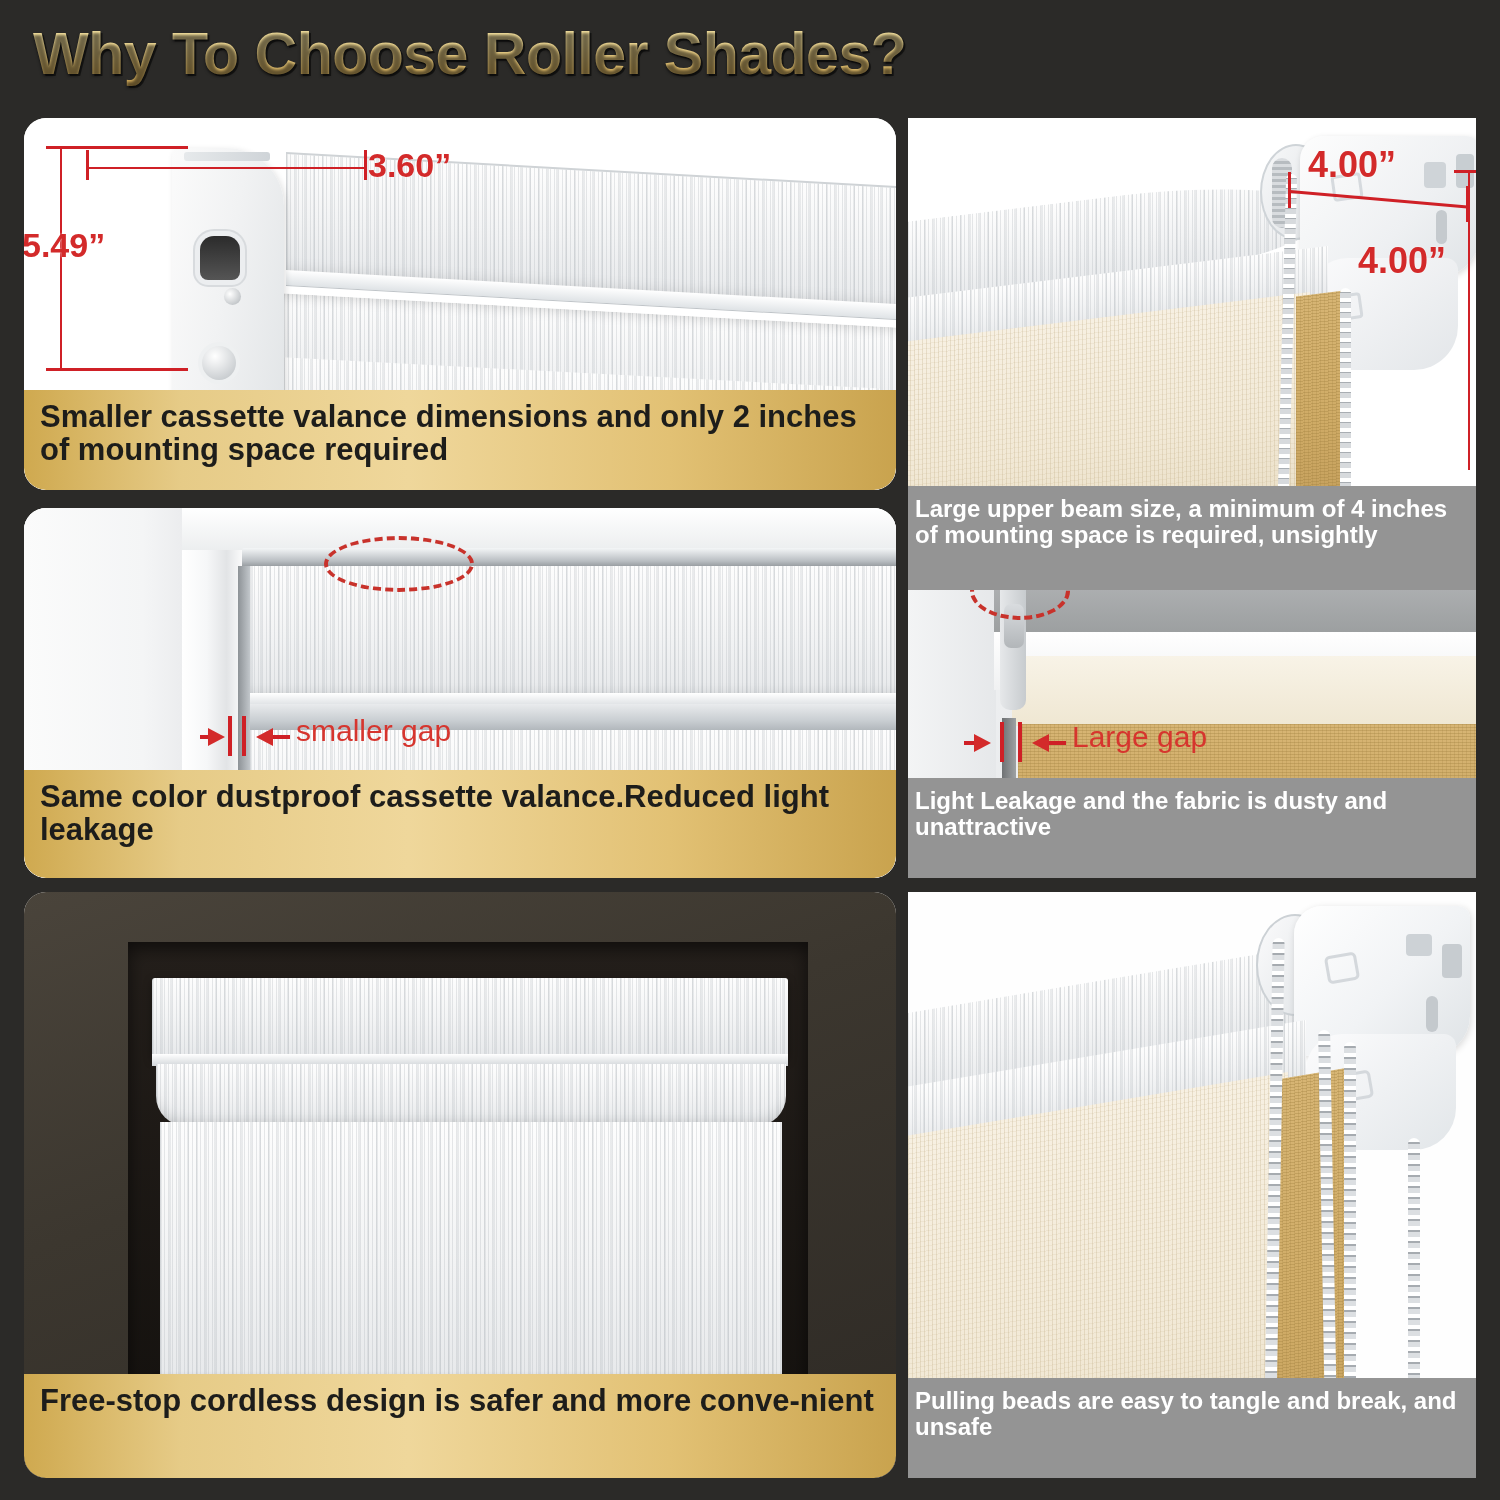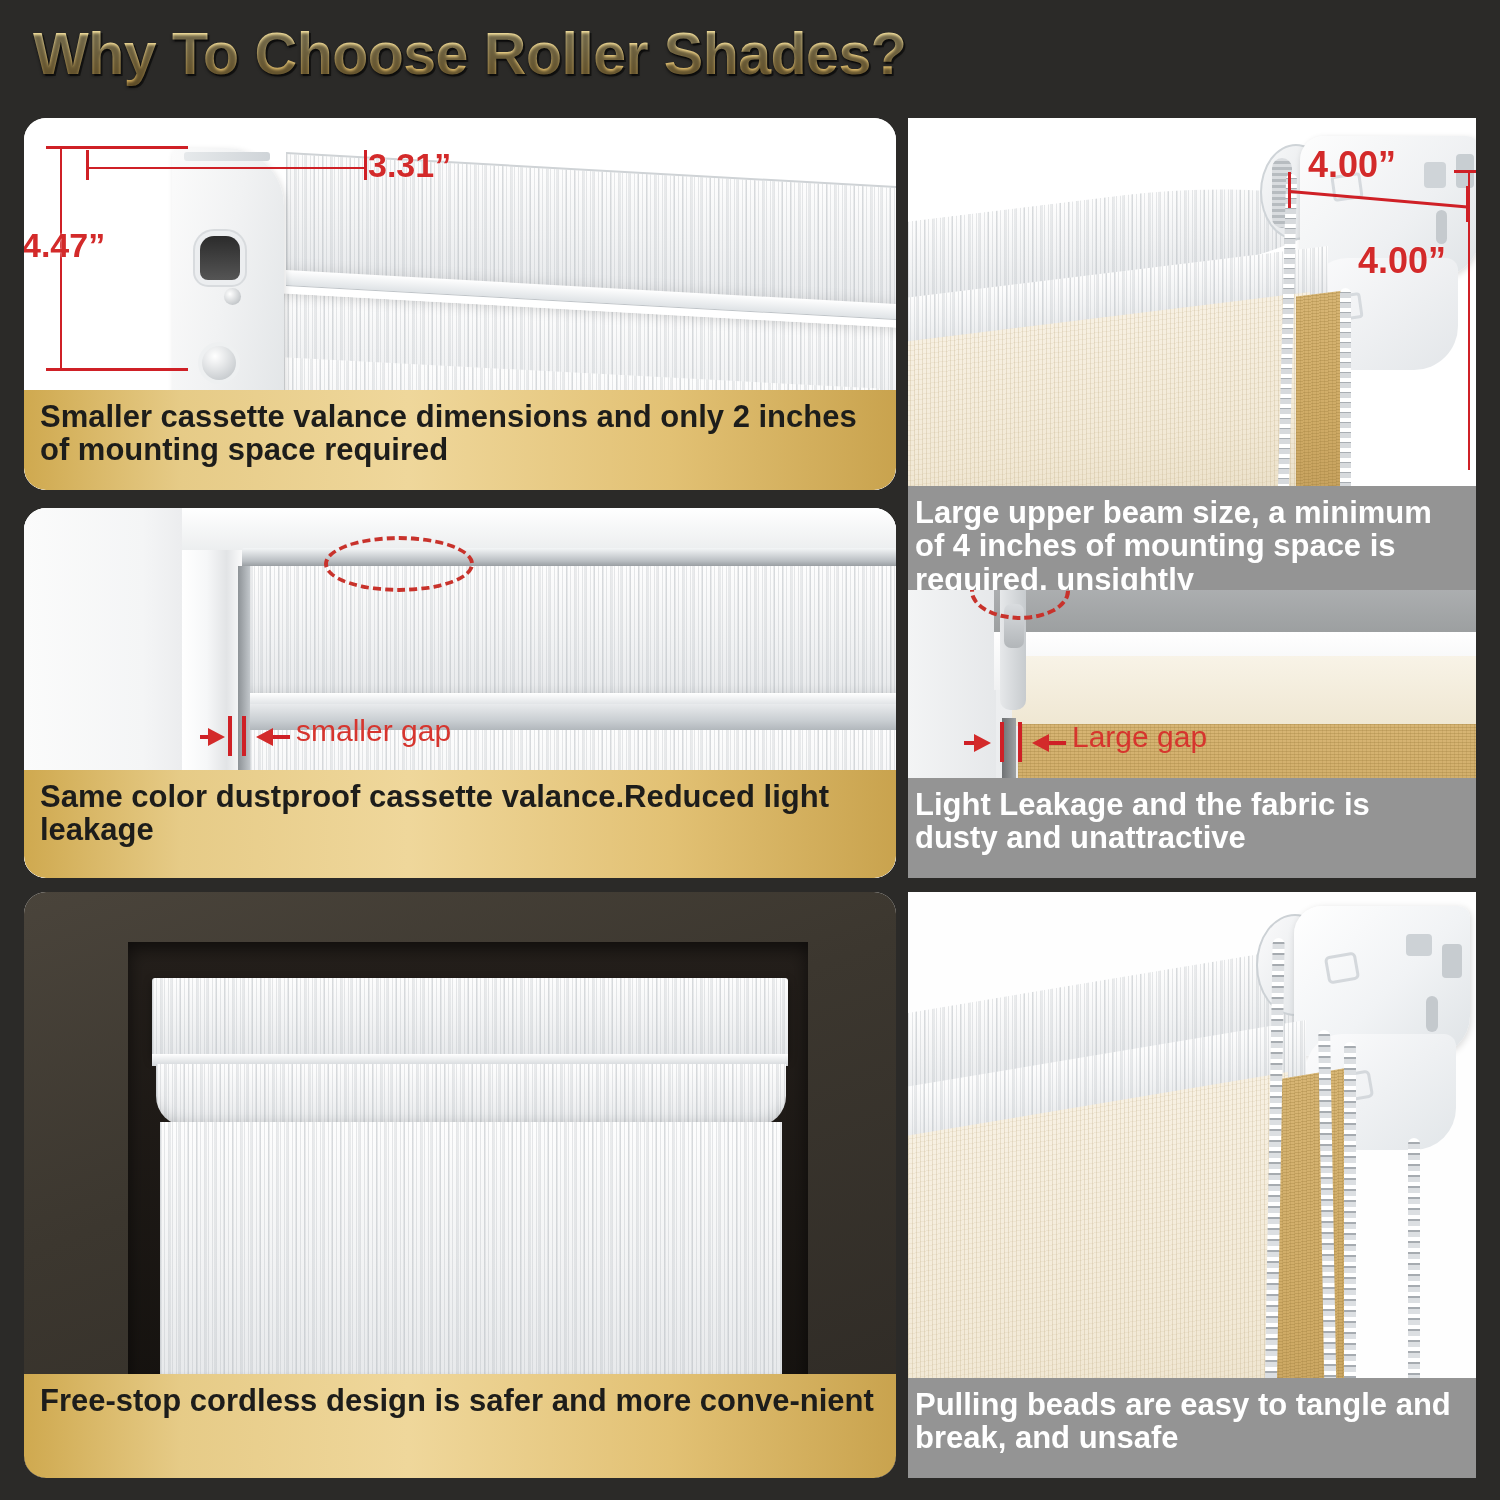--- a/index.html
+++ b/index.html
@@ -65,21 +65,21 @@
     border-bottom-right-radius: 22px;
   }
   .caption.gray-bg { background: #949494; }
 
   .caption-text {
     font-weight: bold;
     line-height: 1.08;
     padding: 10px 16px 12px 16px;
   }
   .caption.gold-bg .caption-text { color: #1d1d1b; font-size: 31px; }
-  .caption.gray-bg .caption-text { color: #ffffff; font-size: 31px; padding-left: 7px; }
+  .caption.gray-bg .caption-text { color: #ffffff; font-size: 24px; padding-left: 7px; }
 
   
   .tex-white {
     background:
       repeating-linear-gradient(90deg, rgba(175,180,185,0.30) 0 1px, rgba(255,255,255,0) 1px 4px),
       repeating-linear-gradient(90deg, rgba(150,158,165,0.18) 0 2px, rgba(255,255,255,0) 2px 9px),
       linear-gradient(180deg, #fdfdfd 0%, #f2f3f4 55%, #e7e9eb 100%);
   }
   .tex-beige {
     background:
@@ -169,26 +169,26 @@
                   border-radius:50%;"></div>
       <div style="position:absolute; left:178px; top:228px; width:34px; height:34px;
                   background:radial-gradient(circle at 38% 30%, #ffffff, #b9bec2);
                   border-radius:50%; box-shadow:0 0 0 4px #eef0f1;"></div>
       <div style="position:absolute; left:160px; top:34px; width:86px; height:9px;
                   background:linear-gradient(90deg,#e6e9eb,#cfd4d8); border-radius:3px;"></div>
 
       <div class="dimline" style="left:36px; top:28px; width:2px; height:224px;"></div>
       <div class="tick-h" style="left:22px; top:28px; width:142px;"></div>
       <div class="tick-h" style="left:22px; top:250px; width:142px;"></div>
-      <div class="dimlabel" style="left:-2px; top:108px; font-size:34px;">4.47”</div>
+      <div class="dimlabel" style="left:-2px; top:108px; font-size:34px;">5.49”</div>
 
       <div class="dimline" style="left:62px; top:49px; width:280px; height:2px;"></div>
       <div class="tick" style="left:62px; top:32px; height:30px;"></div>
       <div class="tick" style="left:340px; top:32px; height:30px;"></div>
-      <div class="dimlabel" style="left:344px; top:28px; font-size:34px;">3.31”</div>
+      <div class="dimlabel" style="left:344px; top:28px; font-size:34px;">3.60”</div>
 
     </div>
     <div class="caption gold-bg" style="height:100px;">
       <div class="caption-text">Smaller cassette valance dimensions and only 2 inches of mounting space required</div>
     </div>
   </div>
 
   <div class="panel right" style="left:908px; top:118px; width:568px; height:472px;">
     <div class="photo" style="background:#fff;">
 

